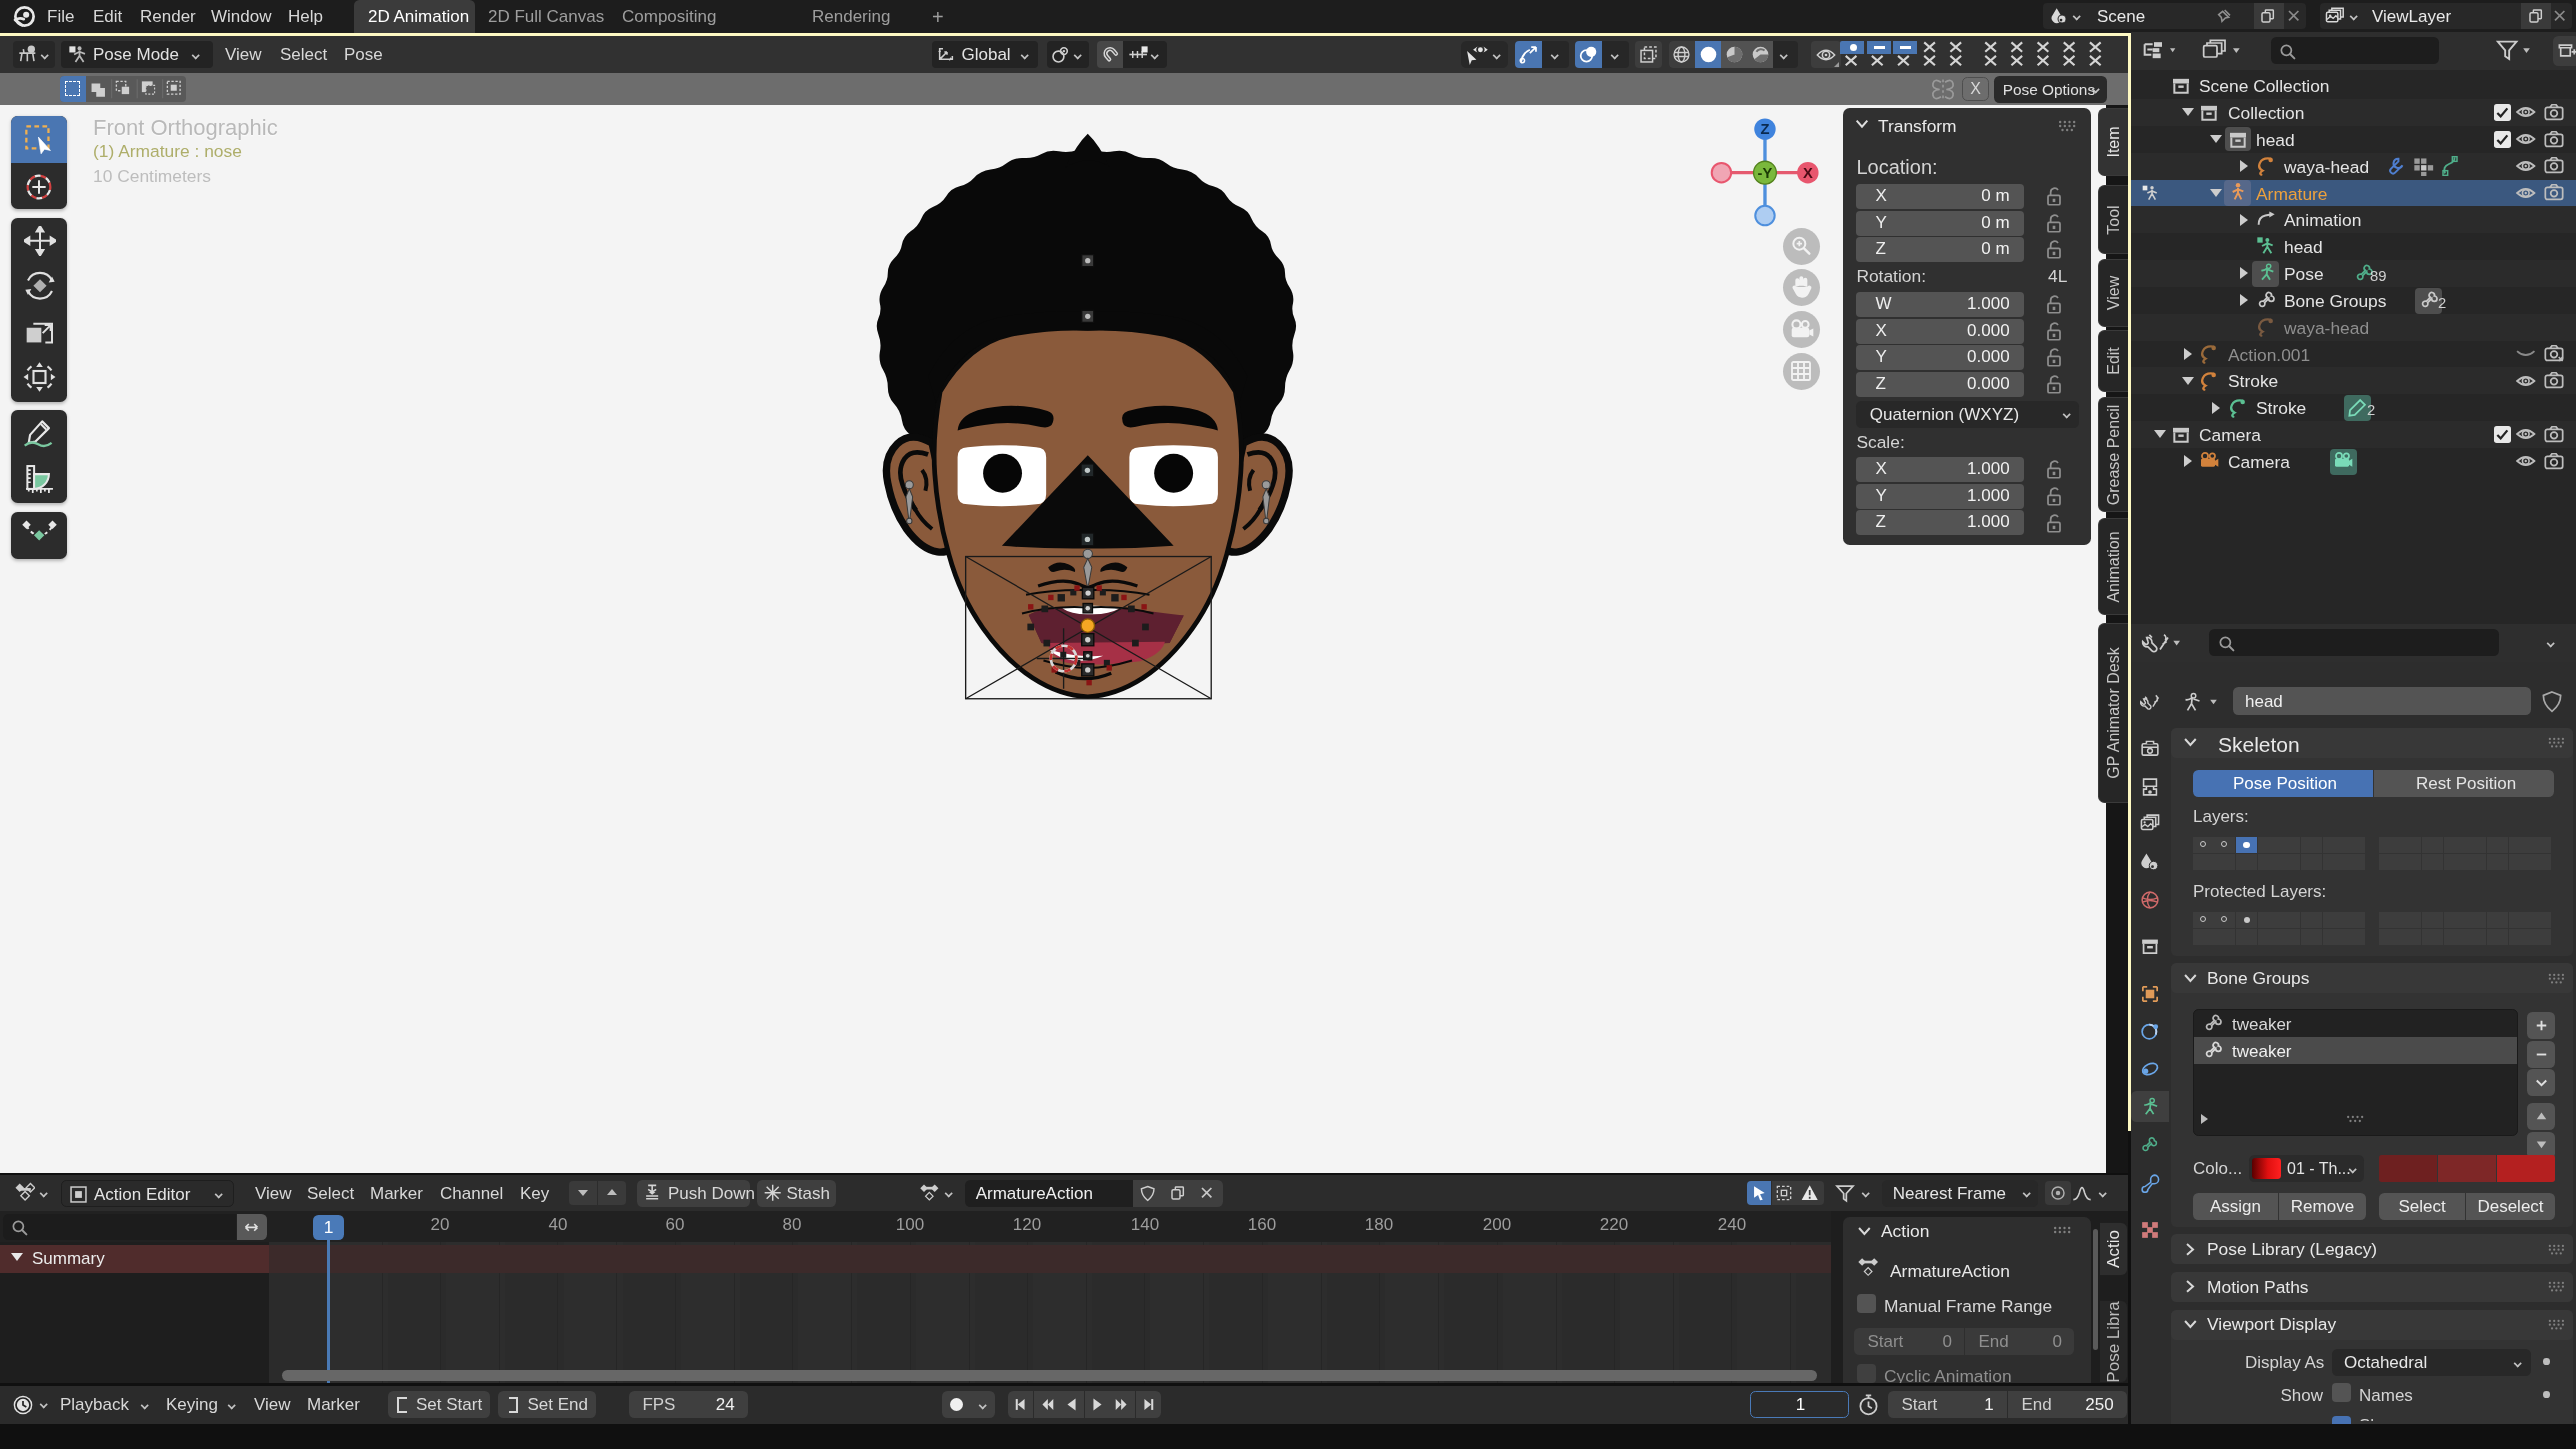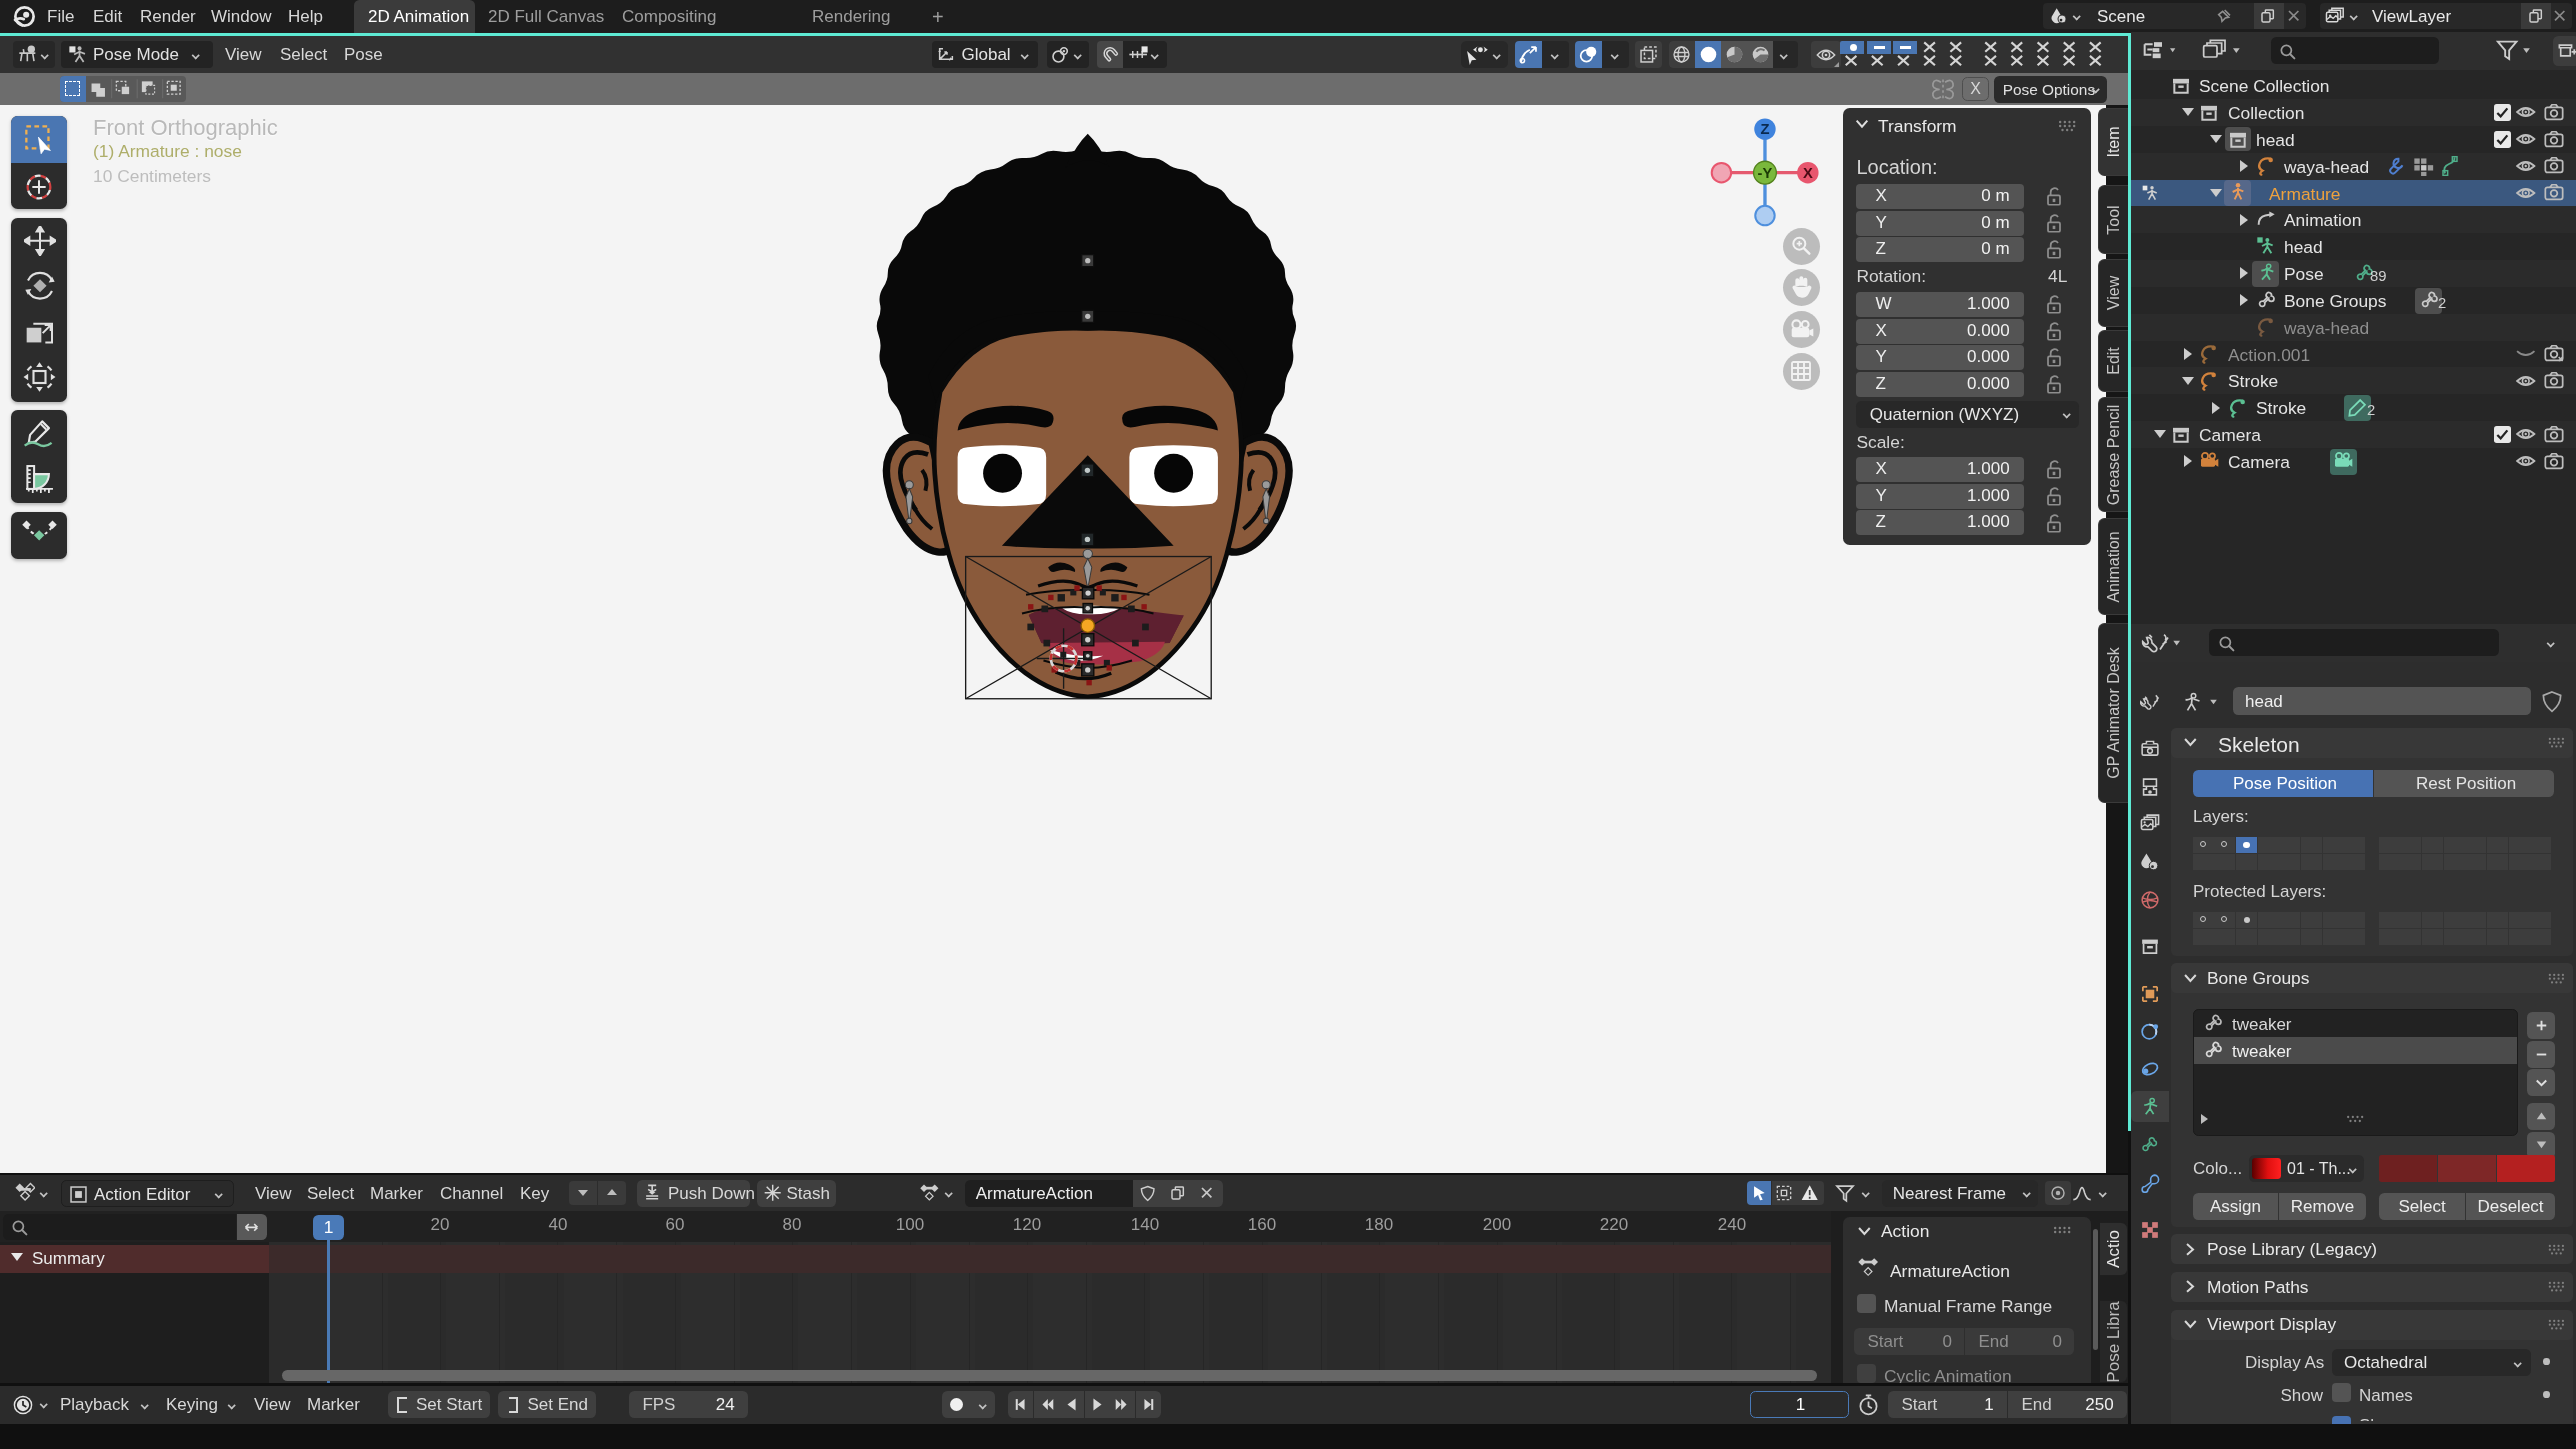--- a/index.html
+++ b/index.html
@@ -1,17 +1,17 @@
 <!DOCTYPE html>
 <html style="font-size:10.7px"><head><meta charset="utf-8">
 <style>
 *{margin:0;padding:0;box-sizing:border-box}
 html,body{width:2576px;height:1449px;overflow:hidden;background:#101010;font-family:"Liberation Sans",sans-serif;-webkit-font-smoothing:antialiased}
 .abs{position:absolute}
-#stage{position:relative;width:2576px;height:1131px;background:#5eead4}
+#stage{position:relative;width:2576px;height:1131px;background:#fef9c3}
 .t{color:#d8d8d8;font-size:17px;white-space:nowrap}
 .caret{display:inline-block;width:7.4px!important;height:7.4px!important;border:none!important;border-right:2px solid #c2c2c2!important;border-bottom:2px solid #c2c2c2!important;transform:rotate(45deg) scale(.82);background:none}
 </style></head>
 <body>
 <div id="stage">
 
 <div class="abs" style="left:0;top:0;width:2576px;height:33px;background:#1d1d1d">
   <svg class="abs" style="left:13.4px;top:5.4px" width="23" height="23" viewBox="0 0 34 34">
     <circle cx="17" cy="17" r="13.5" fill="none" stroke="#e8e8e8" stroke-width="4"></circle>
     <circle cx="19.5" cy="14.5" r="4.5" fill="#e8e8e8"></circle>
@@ -764,21 +764,21 @@
 <svg class="abs" style="left:10.7px;top:153px" width="17.4" height="17.4" viewBox="0 0 26 26">
         <rect x="1" y="1" width="7" height="7" fill="#e8e8e8"></rect>
         <circle cx="15" cy="4" r="2.6" fill="#cfcfcf"></circle>
         <path d="M15 7 V13 M15 9 L8 12 M15 9 L22 12 M15 13 L10 22 M15 13 L20 22" stroke="#cfcfcf" stroke-width="2.4" fill="none"></path>
       </svg>
 <div class="abs" style="left:93px;top:148px;width:27px;height:25.5px;background:#56688a;border-radius:4px"></div>
 <svg class="abs" style="left:97px;top:150px" width="20" height="20" viewBox="0 0 30 30">
         <circle cx="15" cy="5" r="3.4" fill="#e89a5a"></circle>
         <path d="M15 9 V16 M15 11 L7 15 M15 11 L23 14 M15 16 L10 26 M15 16 L20 26" stroke="#e89a5a" stroke-width="3" fill="none"></path>
       </svg>
-<div class="abs t" style="left:138px;top:152px;color:#eda13d;font-size:17.4px">Armature</div>
+<div class="abs t" style="left:125px;top:152px;color:#eda13d;font-size:17.4px">Armature</div>
 <svg class="abs" style="left:384px;top:153px" width="21.5" height="16" viewBox="0 0 32 24">
         <path d="M3 12 Q16 0 29 12 Q16 24 3 12 Z" fill="none" stroke="#bdbdbd" stroke-width="2.6"></path>
         <circle cx="16" cy="12" r="5" fill="none" stroke="#bdbdbd" stroke-width="2.4"></circle>
         <circle cx="16" cy="12" r="1.8" fill="#bdbdbd"></circle>
       </svg>
 <svg class="abs" style="left:413px;top:152px" width="20" height="17.4" viewBox="0 0 30 26">
         <rect x="2" y="5" width="26" height="18" rx="3" fill="none" stroke="#bdbdbd" stroke-width="2.6"></rect>
         <path d="M9 5 L12 1 H18 L21 5" fill="none" stroke="#bdbdbd" stroke-width="2.6"></path>
         <circle cx="15" cy="14" r="5" fill="none" stroke="#bdbdbd" stroke-width="2.6"></circle>
       </svg>

